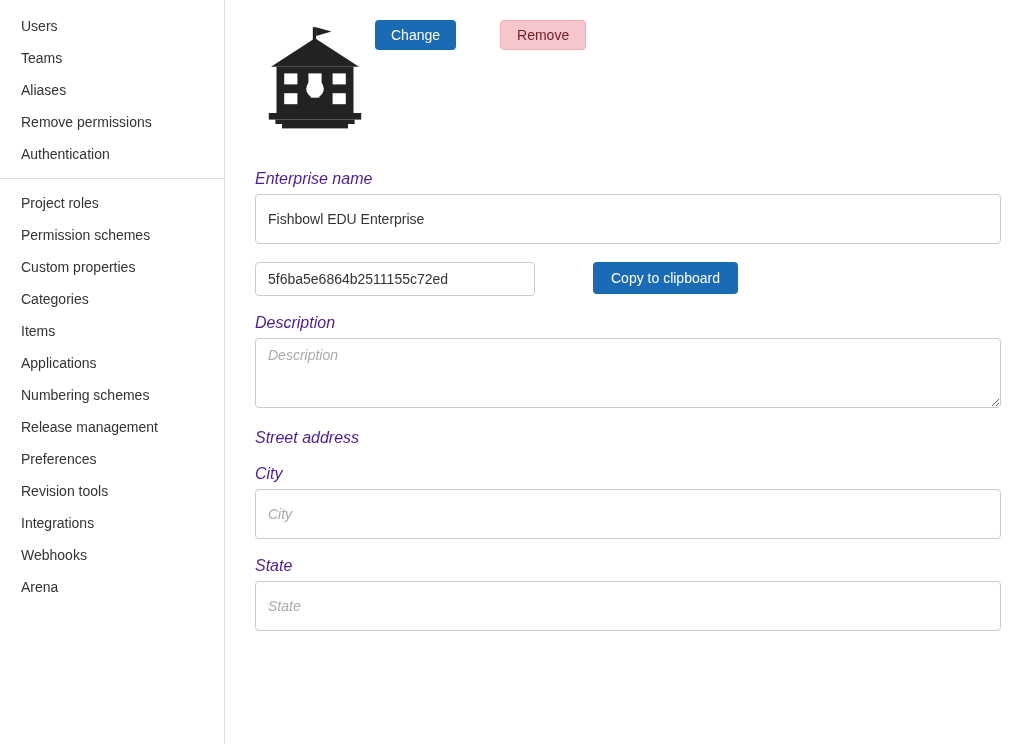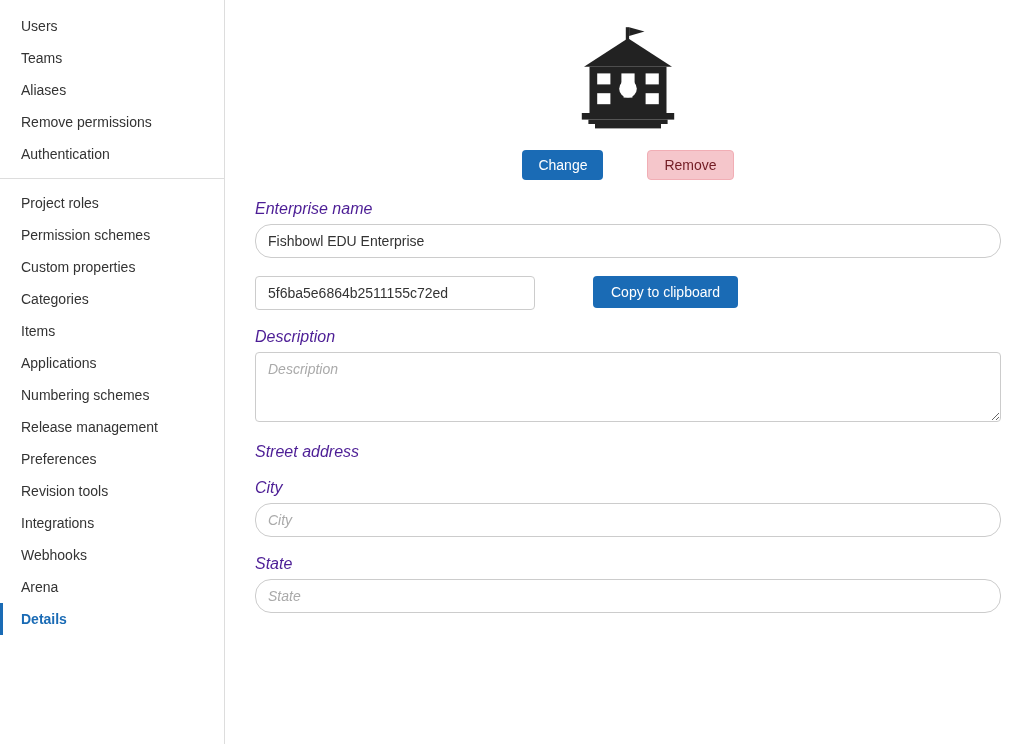--- a/index.html
+++ b/index.html
@@ -38,22 +38,21 @@
     .main {
       flex: 1;
       overflow-y: auto;
       padding: 20px 30px;
       background: #fff;
     }
 
     
     .logo-area {
       display: flex;
-      flex-direction: column;
-      align-items: center;
+      align-items: flex-start;
       margin-bottom: 20px;
     }
     .logo-icon {
       width: 120px;
       height: 120px;
       display: flex;
       align-items: center;
       justify-content: center;
       margin-bottom: 10px;
     }
@@ -91,23 +90,23 @@
     }
     .form-label {
       display: block;
       font-size: 16px;
       color: #4c1d95;
       margin-bottom: 6px;
       font-style: italic;
     }
     .form-input {
       width: 100%;
-      padding: 8px 12px;
+      padding: 16px 12px;
       border: 1px solid #ccc;
-      border-radius: 16px;
+      border-radius: 4px;
       font-size: 14px;
       color: #333;
       background: #fff;
     }
     .form-input::placeholder { color: #aaa; font-style: italic; }
 
     .enterprise-id-row {
       display: flex;
       gap: 10px;
       align-items: flex-start;
@@ -167,21 +166,20 @@
       <a href="#" class="sidebar-item">Categories</a>
       <a href="#" class="sidebar-item">Items</a>
       <a href="#" class="sidebar-item">Applications</a>
       <a href="#" class="sidebar-item">Numbering schemes</a>
       <a href="#" class="sidebar-item">Release management</a>
       <a href="#" class="sidebar-item">Preferences</a>
       <a href="#" class="sidebar-item">Revision tools</a>
       <a href="#" class="sidebar-item">Integrations</a>
       <a href="#" class="sidebar-item">Webhooks</a>
       <a href="#" class="sidebar-item">Arena</a>
-      <a href="#" class="sidebar-item active">Details</a>
     </div>
 </div>
 
 <div class="main">
 
   <div class="logo-area">
     <div class="logo-icon">
       <svg viewBox="0 0 100 100" xmlns="http://www.w3.org/2000/svg" fill="#222">
 
         <rect x="48" y="2" width="3" height="14" fill="#222"></rect>

